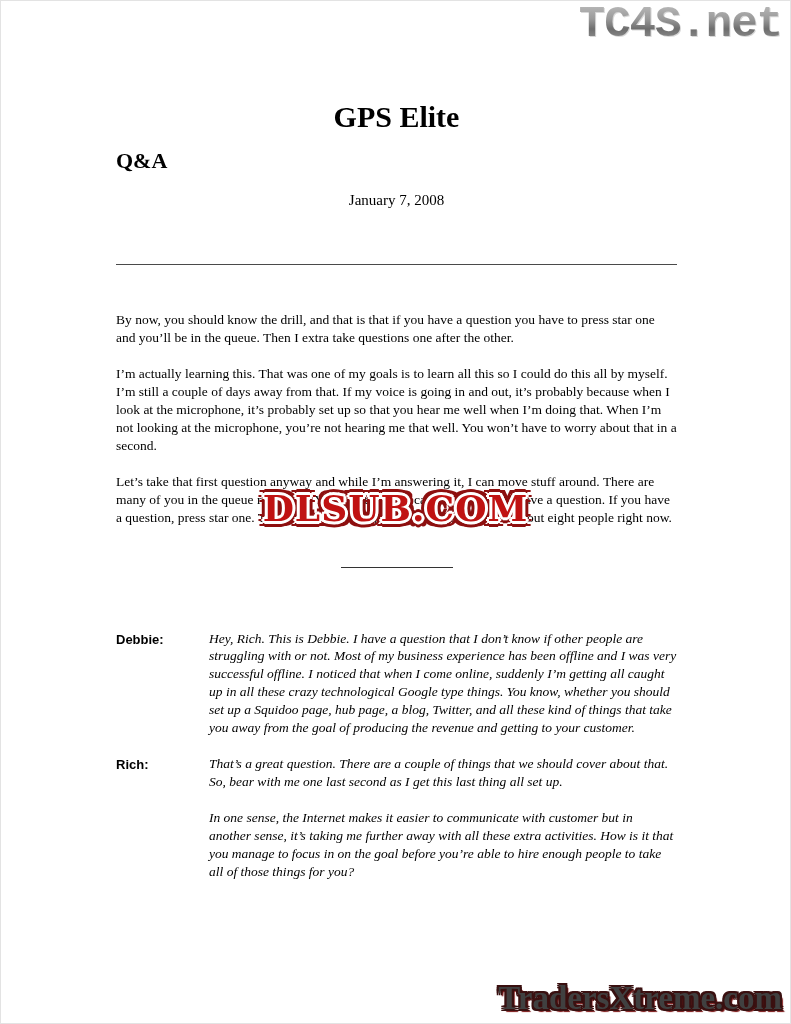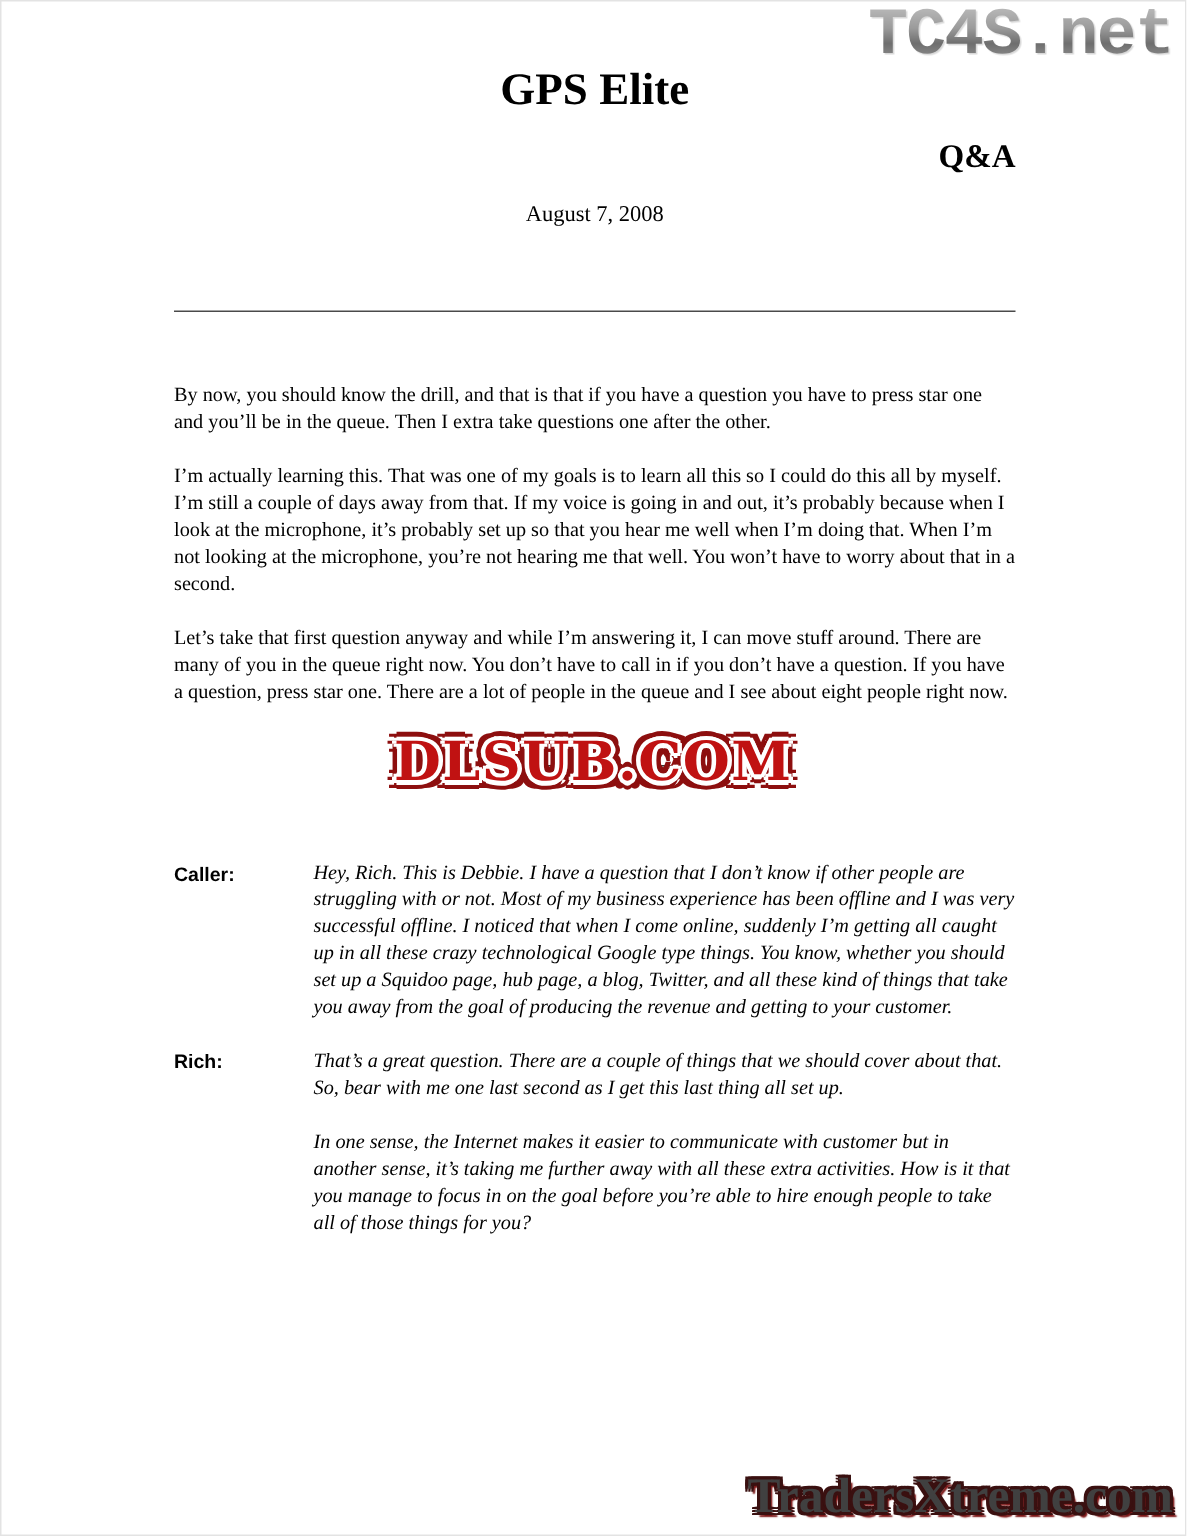--- a/index.html
+++ b/index.html
@@ -73,28 +73,28 @@
   }
 
   .content {
     position: absolute;
     left: 115px;
     top: 0;
     width: 561px;
   }
 
   .doc-title {
-    margin-top: 42px;
+    margin-top: 99px;
     text-align: center;
     font-weight: bold;
     font-size: 30px;
   }
   .doc-subtitle {
     margin-top: 14px;
-    text-align: right;
+    text-align: left;
     font-weight: bold;
     font-size: 22px;
   }
   .doc-date {
     margin-top: 18px;
     text-align: center;
     font-size: 15px;
   }
 
   .rule-full {
@@ -141,36 +141,36 @@
 <div class="page">
 
   <div class="top-logo">TC4S.net</div>
 
   <div class="content">
 
     <div class="doc-title">GPS Elite</div>
 
     <div class="doc-subtitle">Q&amp;A</div>
 
-    <div class="doc-date">August 7, 2008</div>
+    <div class="doc-date">January 7, 2008</div>
 
     <hr class="rule-full">
 
     <div class="intro">
       <p>By now, you should know the drill, and that is that if you have a question you have to press star one and you’ll be in the queue. Then I extra take questions one after the other.</p>
       <p>I’m actually learning this. That was one of my goals is to learn all this so I could do this all by myself. I’m still a couple of days away from that. If my voice is going in and out, it’s probably because when I look at the microphone, it’s probably set up so that you hear me well when I’m doing that. When I’m not looking at the microphone, you’re not hearing me that well. You won’t have to worry about that in a second.</p>
       <p>Let’s take that first question anyway and while I’m answering it, I can move stuff around. There are many of you in the queue right now. You don’t have to call in if you don’t have a question. If you have a question, press star one. There are a lot of people in the queue and I see about eight people right now.</p>
     </div>
 
     <hr class="rule-short">
 
     <div class="dialog">
 
       <div class="dialog-row">
-        <div class="speaker">Caller:</div>
+        <div class="speaker">Debbie:</div>
         <p>Hey, Rich. This is Debbie. I have a question that I don’t know if other people are struggling with or not. Most of my business experience has been offline and I was very successful offline. I noticed that when I come online, suddenly I’m getting all caught up in all these crazy technological Google type things. You know, whether you should set up a Squidoo page, hub page, a blog, Twitter, and all these kind of things that take you away from the goal of producing the revenue and getting to your customer.</p>
       </div>
 
       <div class="dialog-row">
         <div class="speaker">Rich:</div>
         <p>That’s a great question. There are a couple of things that we should cover about that. So, bear with me one last second as I get this last thing all set up.</p>
       </div>
 
       <div class="dialog-row">
         <div class="speaker"></div>

